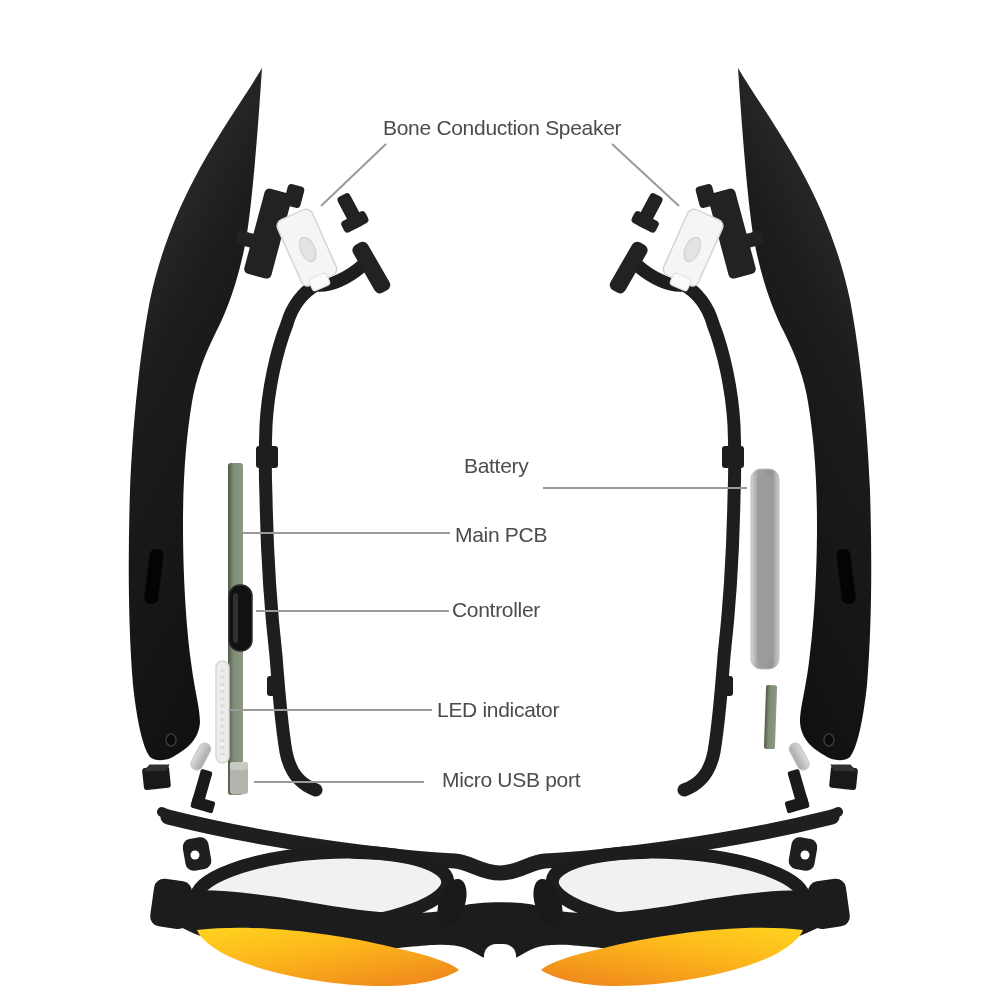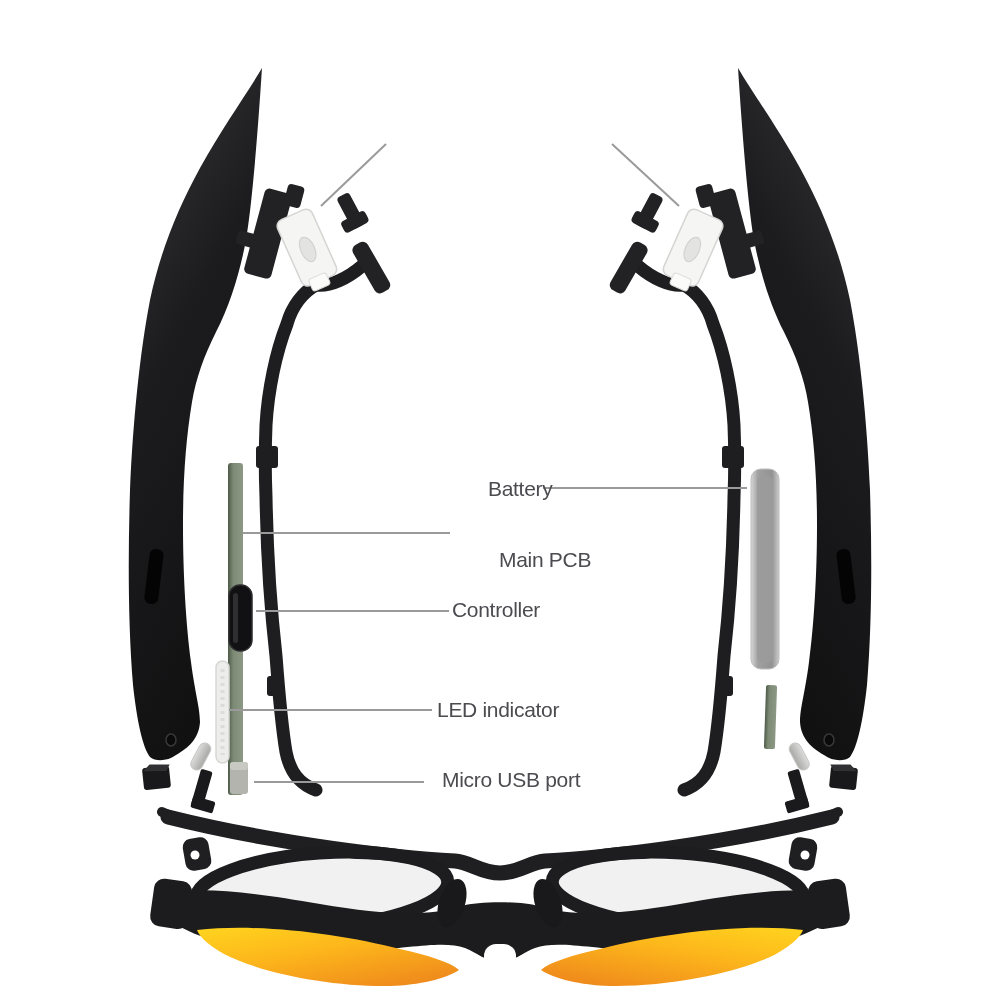--- a/index.html
+++ b/index.html
@@ -14,22 +14,22 @@
   .lbl{
     position:absolute;
     font-size:21px;
     line-height:1.15;
     color:#4b4b50;
     letter-spacing:-0.3px;
     white-space:nowrap;
     user-select:none;
   }
   #lbl-bone{left:383px;top:116px;}
-  #lbl-battery{left:464px;top:477px;margin-left:24px;}
-  #lbl-pcb{left:455px;top:548px;margin-left:44px;}
+  #lbl-battery{left:464px;top:454px;}
+  #lbl-pcb{left:455px;top:523px;}
   #lbl-controller{left:452px;top:598px;}
   #lbl-led{left:437px;top:698px;text-align:center;}
   #lbl-usb{left:428px;top:768px;margin-left:14px;}
 </style>
 </head>
 <body>
 
 <div id="stage">
 
   <svg id="artwork" width="1000" height="1006" viewBox="0 0 1000 1006" xmlns="http://www.w3.org/2000/svg">
@@ -249,18 +249,19 @@
       <line x1="386" y1="144" x2="321" y2="206"></line>
       <line x1="612" y1="144" x2="679" y2="206"></line>
       <line x1="543" y1="488" x2="747" y2="488"></line>
       <line x1="243" y1="533" x2="450" y2="533"></line>
       <line x1="256" y1="611" x2="449" y2="611"></line>
       <line x1="229" y1="710" x2="432" y2="710"></line>
       <line x1="254" y1="782" x2="424" y2="782"></line>
     </g>
   </svg>
 
+  <div class="lbl" id="lbl-bone">Bone Conduction Speaker</div>
   <div class="lbl" id="lbl-battery">Battery</div>
   <div class="lbl" id="lbl-pcb">Main PCB</div>
   <div class="lbl" id="lbl-controller">Controller</div>
   <div class="lbl" id="lbl-led">LED indicator</div>
   <div class="lbl" id="lbl-usb">Micro USB port</div>
 </div>
 
 </body></html>

